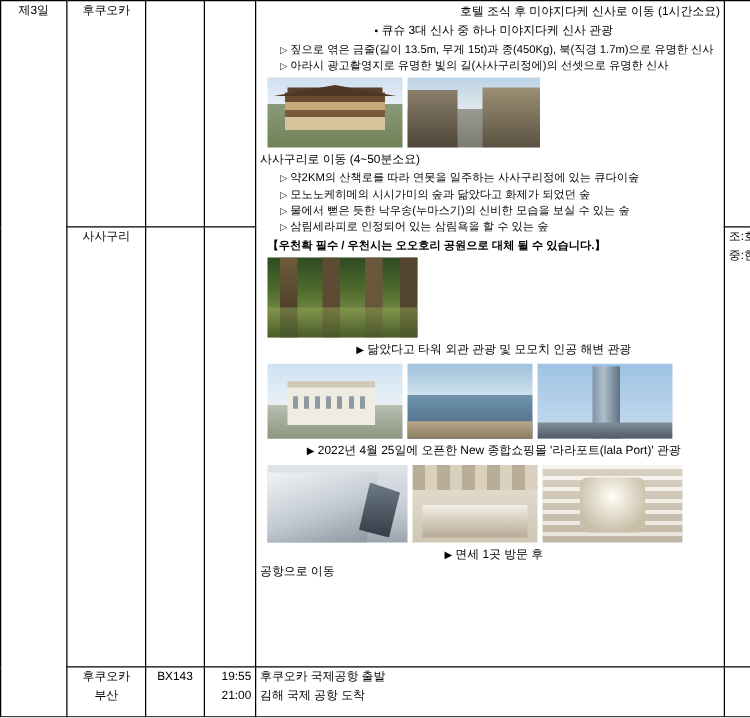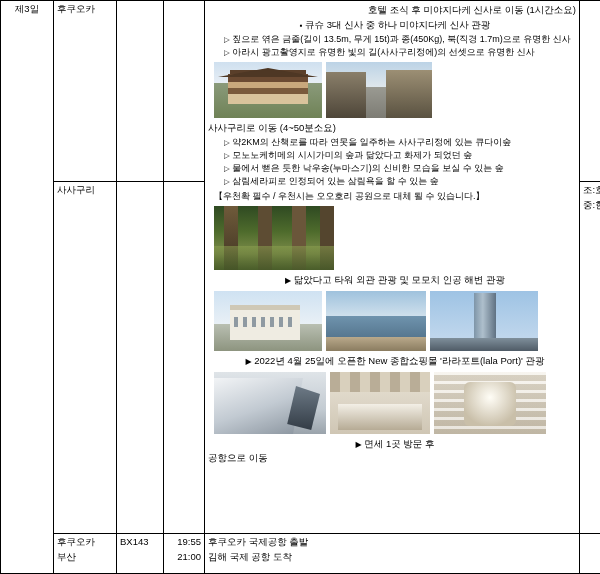--- a/index.html
+++ b/index.html
@@ -26,22 +26,22 @@
     table-layout: fixed;
   }
   table.itinerary td {
     border: 1px solid #000000;
     vertical-align: top;
     padding: 2px 3px;
     font-size: 9.5px;
     line-height: 1.35;
   }
   .col-day    { width: 46px; text-align: center; vertical-align: middle; }
-  .col-city   { width: 56px; text-align: left; }
-  .col-flight { width: 40px; font-size: 9px; }
+  .col-city   { width: 56px; text-align: center; }
+  .col-flight { width: 40px; text-align: center; font-size: 9px; }
   .col-time   { width: 34px; text-align: right; font-size: 9px; }
   .col-main   { width: 368px; }
   .col-meal   { width: 52px; font-size: 9px; text-align: left; }
 
   .city-mid { vertical-align: middle; }
 
   .line { margin: 0 0 1px 0; }
   .line-top { margin: 1px 0 2px 0; text-align: right; }
 
   .bullet-sq {
@@ -54,20 +54,21 @@
 
   .bullet-tri {
     margin: 1px 0 1px 16px;
     font-size: 9px;
   }
   .bullet-tri .mk { font-size: 7.5px; color: #222; }
 
   .note {
     margin: 3px 0 2px 6px;
     font-size: 9px;
+    font-weight: bold;
   }
 
   .photo-row {
     display: flex;
     gap: 4px;
     margin: 4px 0 4px 6px;
   }
   .photo {
     position: relative;
     overflow: hidden;

